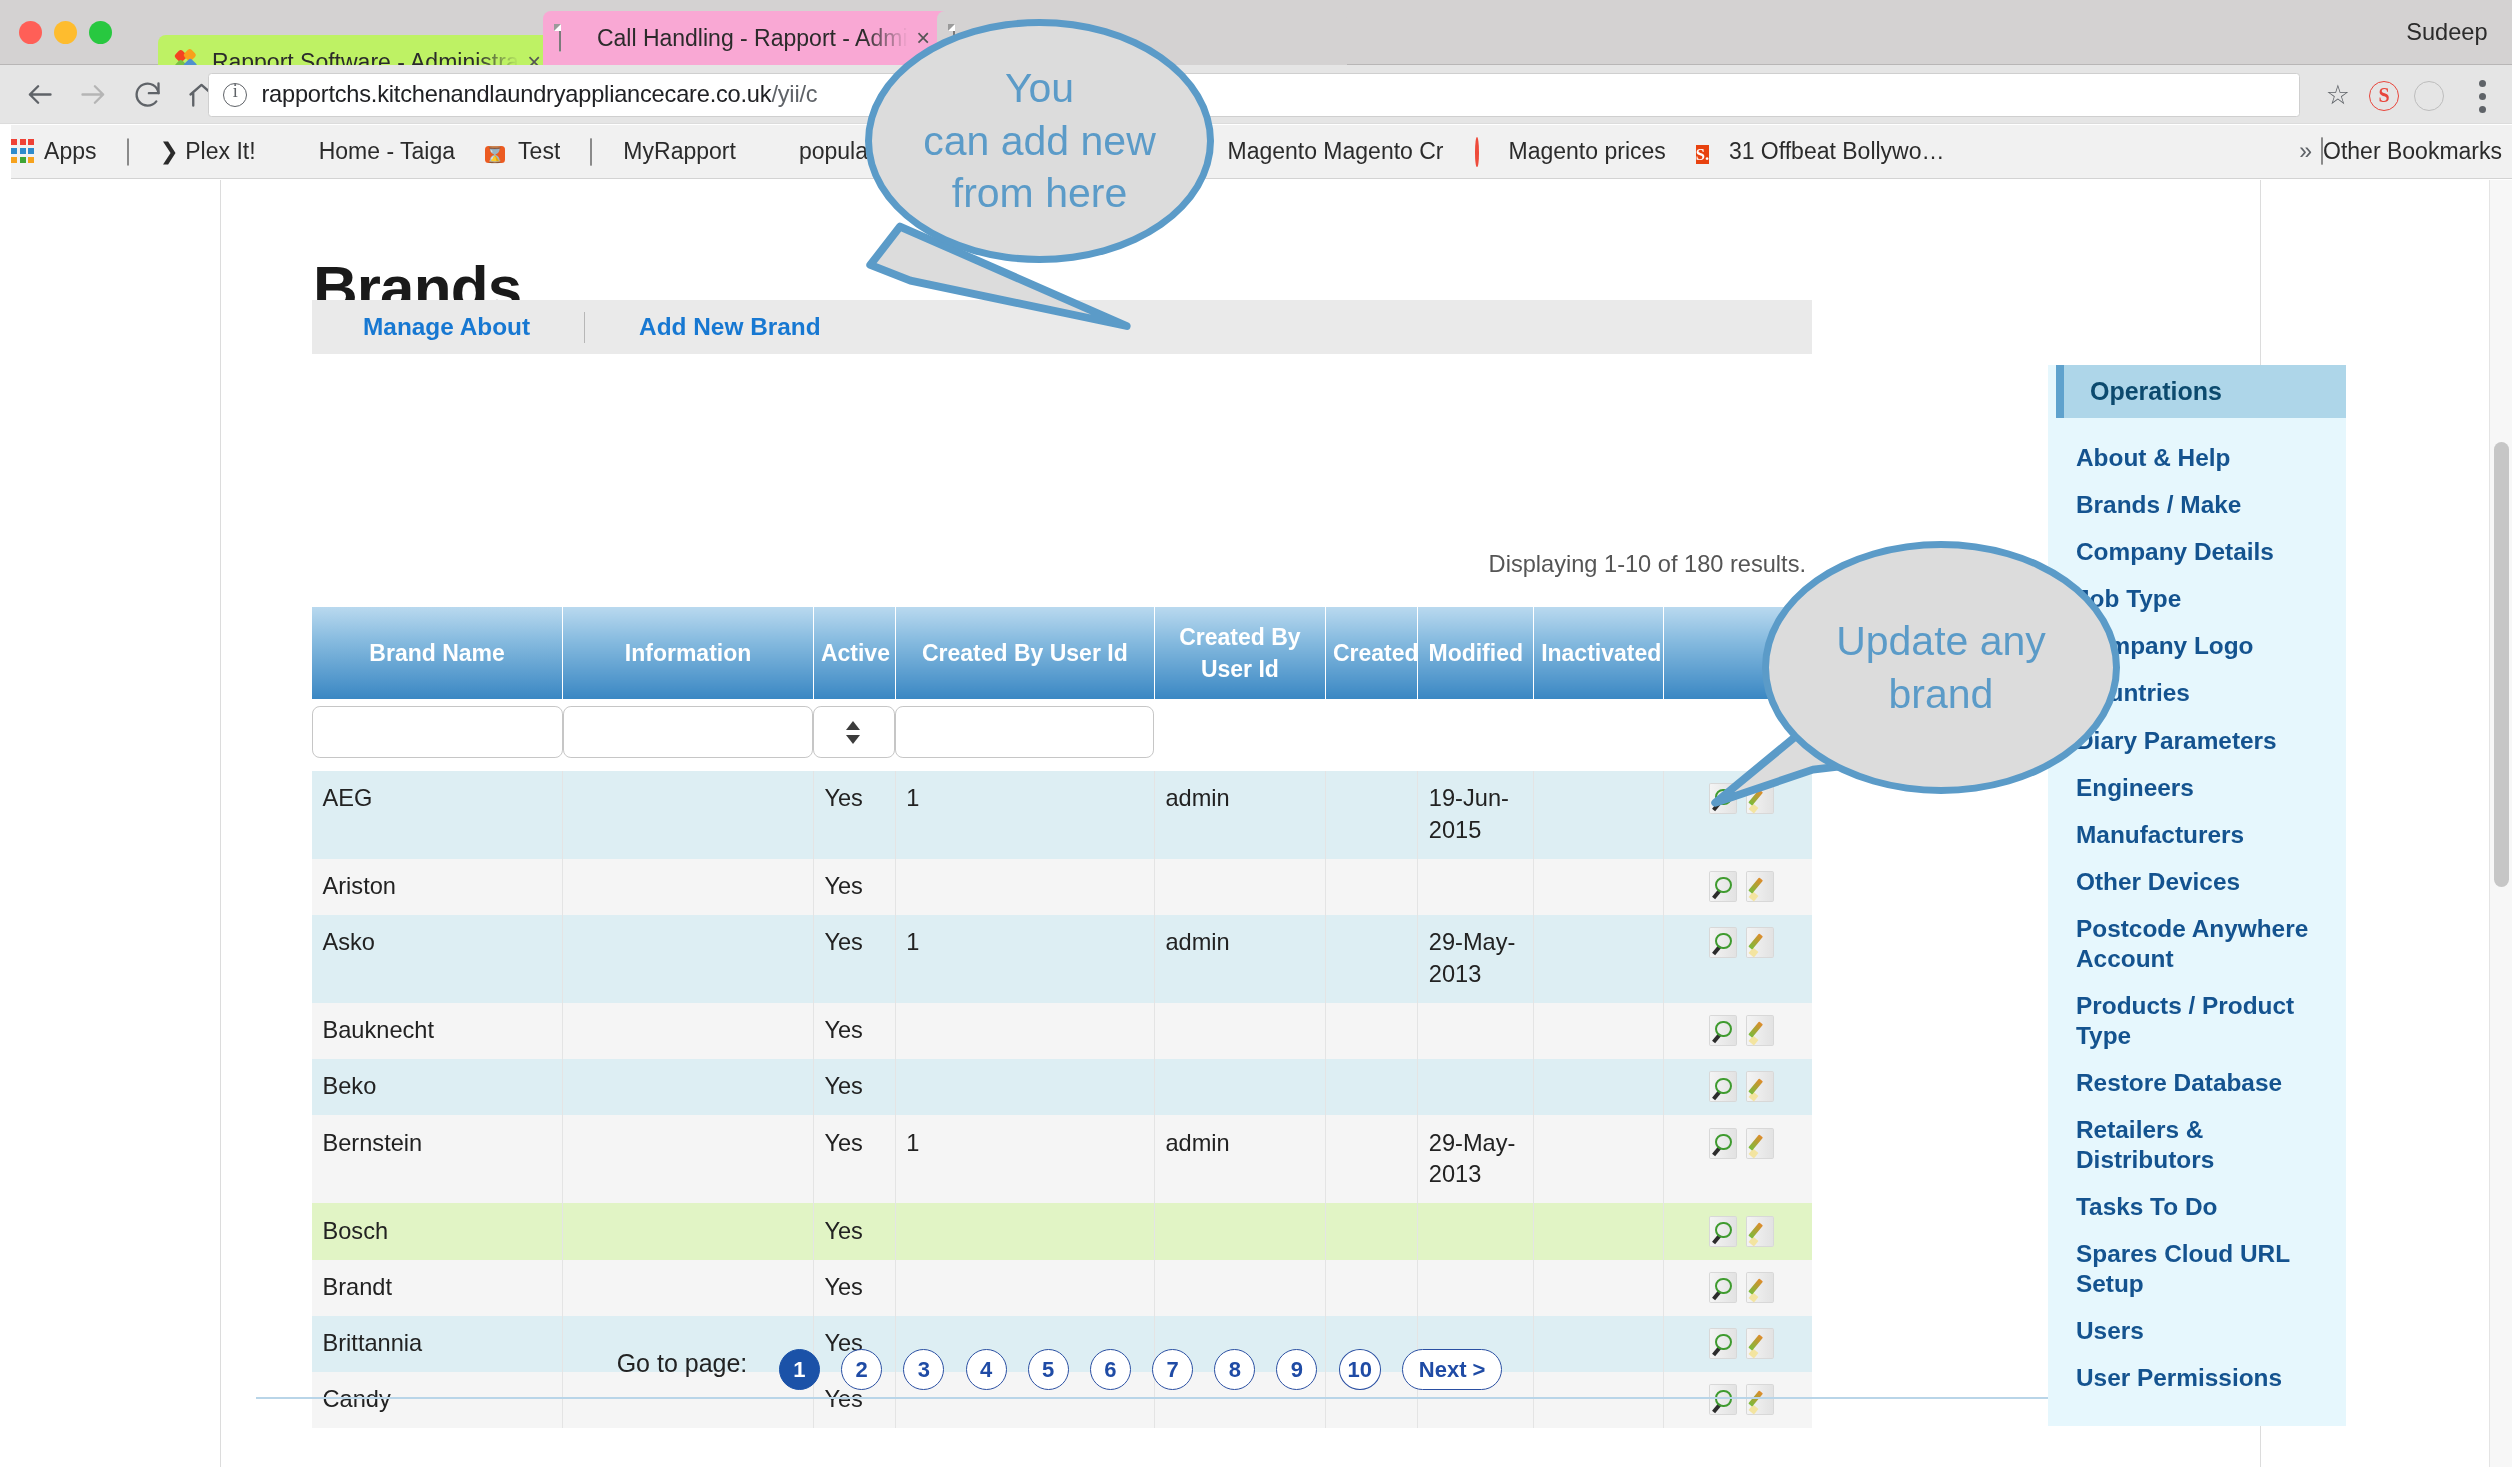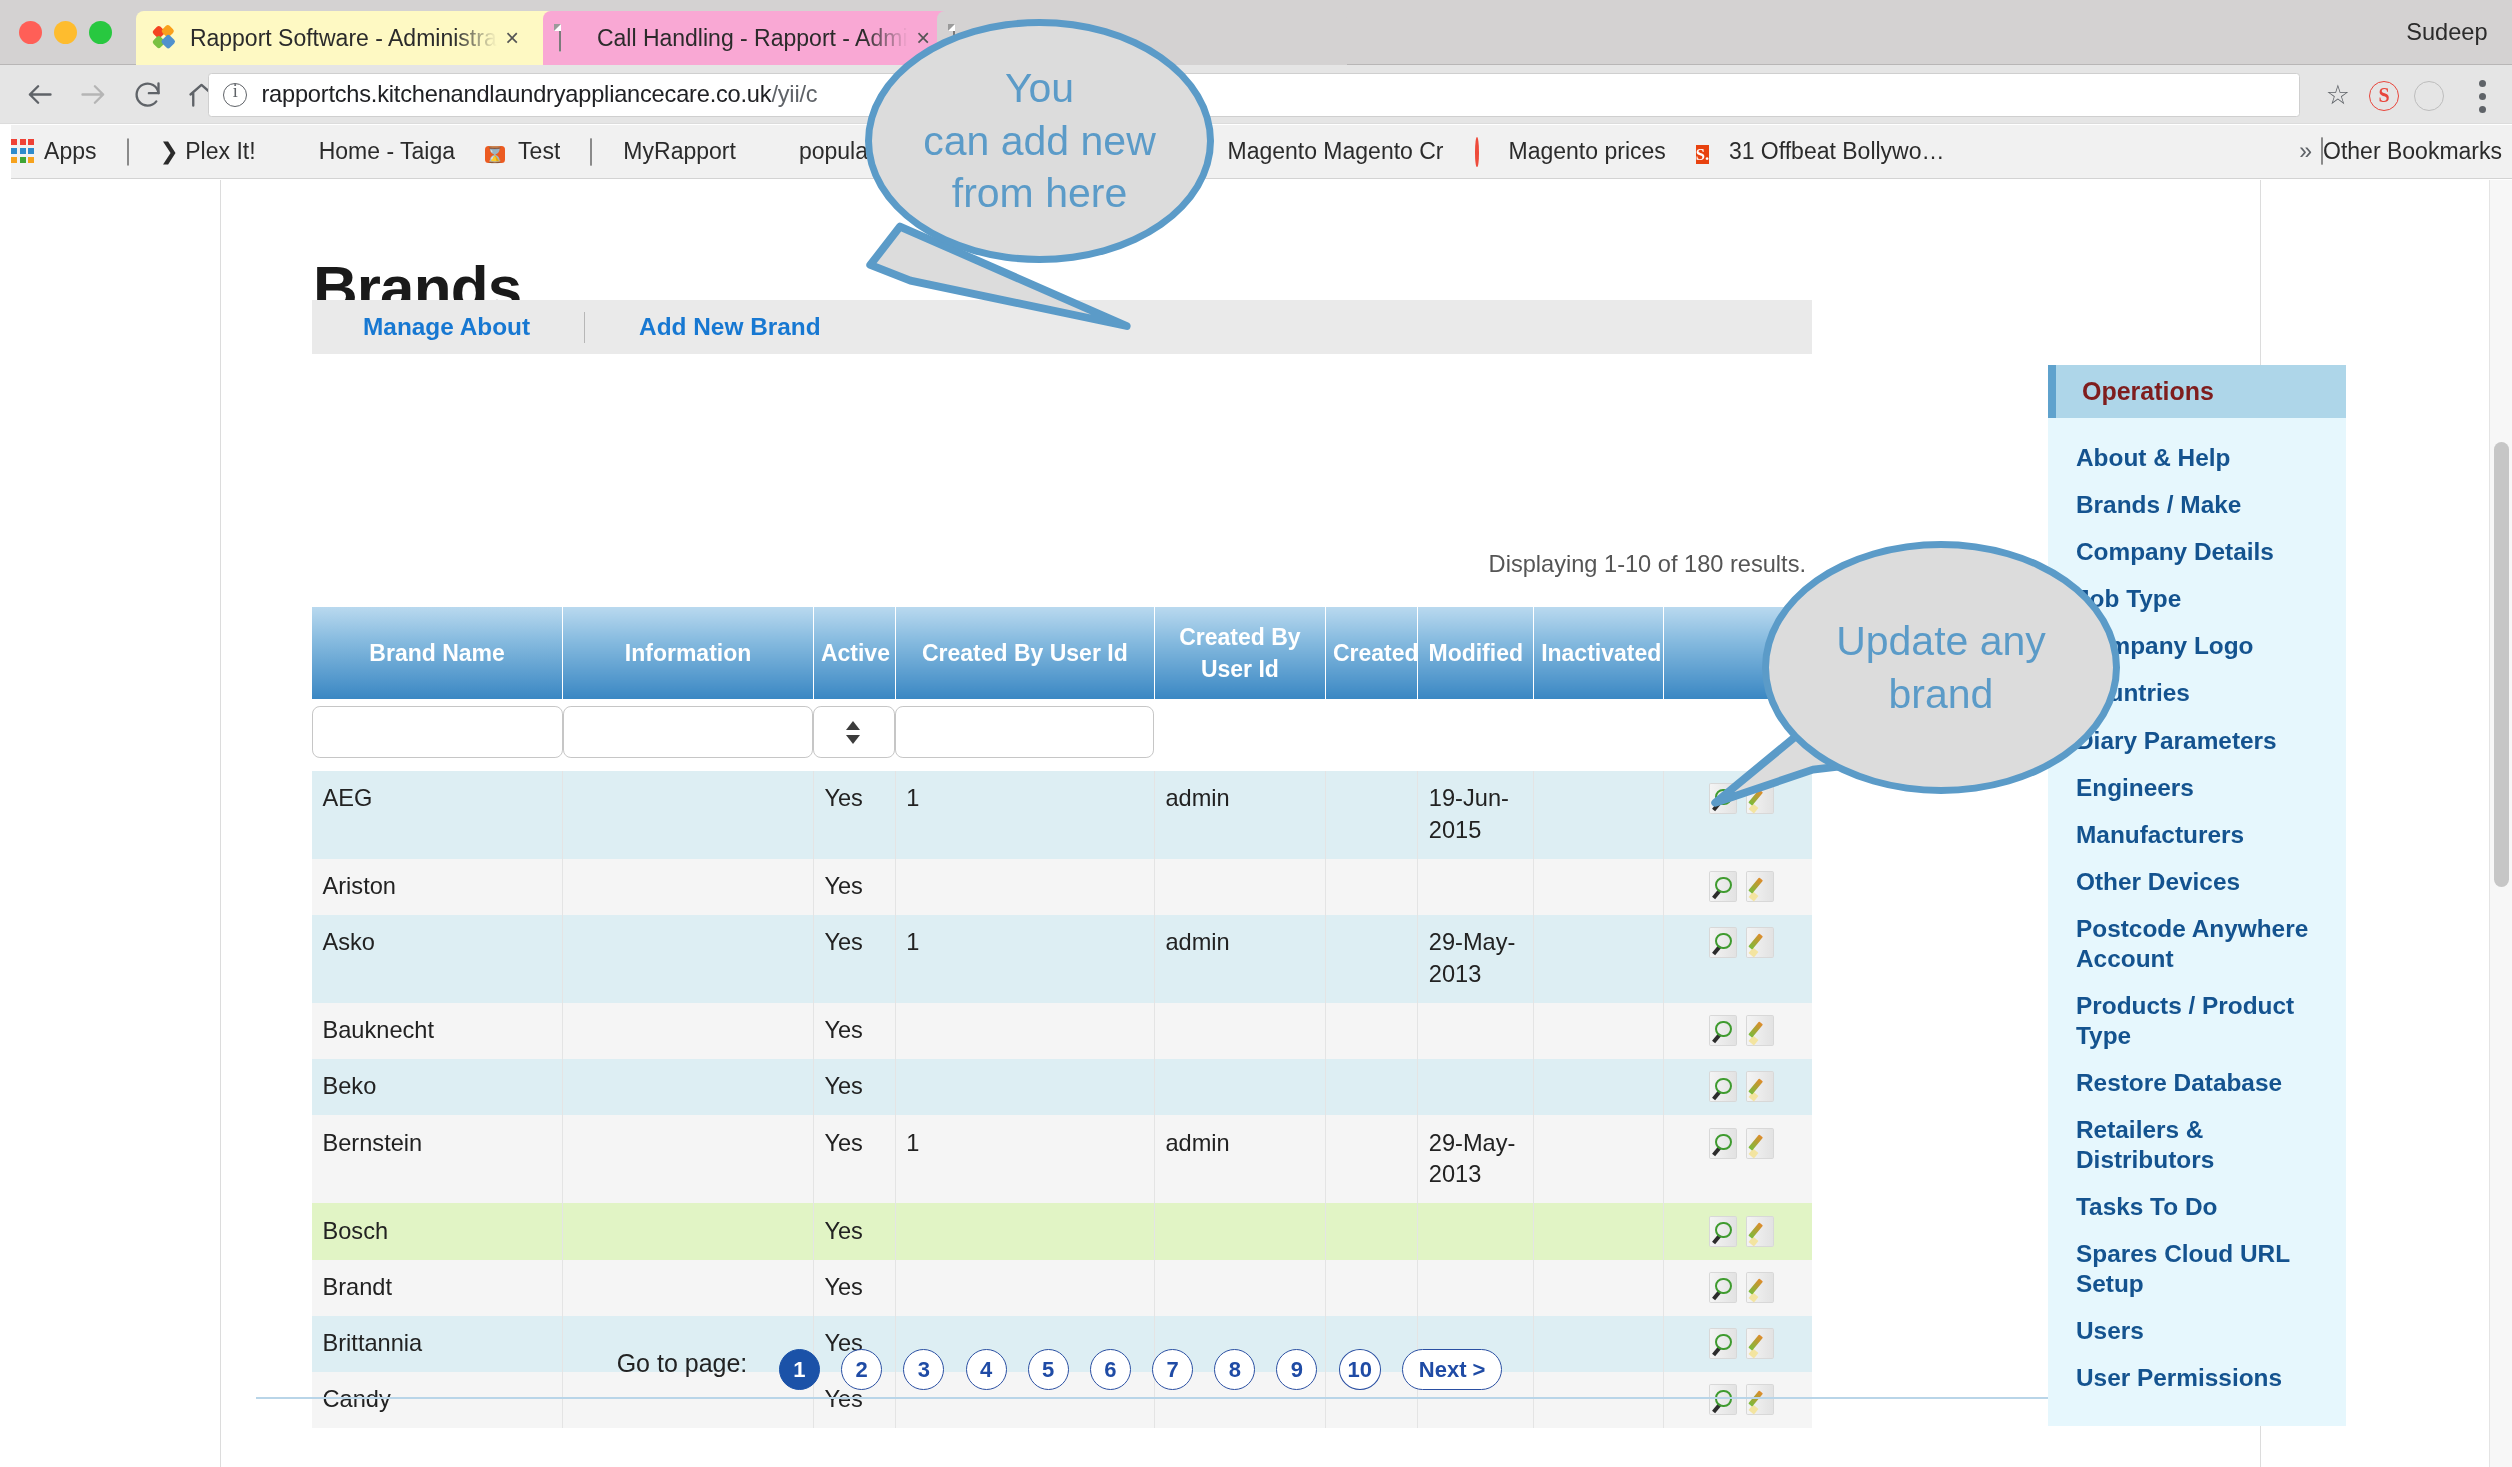--- a/index.html
+++ b/index.html
@@ -25,21 +25,21 @@
 
   .tab {
     position:absolute; top:11.3px; height:54px;
     border-top-left-radius:7.9px; border-top-right-radius:7.9px;
     display:flex; align-items:center; padding:0 8.7px 0 15.7px;
     font-size:23px; color:#2b2b2b; white-space:nowrap; overflow:hidden;
   }
   .tab .favicon { width:26px; height:26px; margin-right:12.2px; flex:0 0 auto; position:relative; }
   .tab .tab-title { max-width:327px; overflow:hidden; text-overflow:clip; display:block; }
   .tab .tab-close { margin-left:8.7px; font-size:23.6px; color:#555; flex:0 0 auto; }
-  .tab-1 { left:136px; width:420px; background:#fef9c3; }
+  .tab-1 { left:158px; width:420px; background:#bef264;margin-top:24px; }
   .tab-1 .tab-title { -webkit-mask-image:linear-gradient(to right,#000 86%,transparent 100%); mask-image:linear-gradient(to right,#000 86%,transparent 100%); }
   .tab-2 { left:543px; width:420px; background:#f9a8d4; }
   .tab-2 .tab-title { -webkit-mask-image:linear-gradient(to right,#000 86%,transparent 100%); mask-image:linear-gradient(to right,#000 86%,transparent 100%); }
   .tab-3 { left:937px; width:410px; background:#d4d2d2; }
 
   .joomla-ico { width:26px; height:26px; position:relative; }
   .joomla-ico:before{content:"";position:absolute;left:2.6px;top:1.7px;width:9.6px;height:9.6px;background:#f44321;border-radius:2.6px;transform:rotate(45deg);}
   .joomla-ico:after{content:"";position:absolute;left:11.3px;top:10.5px;width:10.5px;height:10.5px;background:#5091cd;border-radius:2.6px;transform:rotate(45deg);}
   .joomla-ico span{position:absolute;left:2.6px;top:12.2px;width:9.6px;height:9.6px;background:#7ac143;border-radius:2.6px;transform:rotate(45deg);}
   .joomla-ico em{position:absolute;left:11.3px;top:0.9px;width:9.6px;height:9.6px;background:#f9a01b;border-radius:2.6px;transform:rotate(45deg);}
@@ -176,22 +176,22 @@
 
   
   .hr-foot { position:absolute; left:35px; top:1217px; width:1970px; height:1.7px; background:#b9d5e8; }
 
   
   .side {
     position:absolute; left:1827px; top:185px; width:298px;
     background:#e6f7fd; padding-bottom:24.4px;
   }
   .side-head {
-    background:#aed6e9; color:#7f1d1d; font-size:25px; font-weight:bold;
-    padding:12.2px 0 12.2px 26px; border-left:8.7px solid #5fa2cd;
+    background:#aed6e9; color:#0c4a6e; font-size:25px; font-weight:bold;
+    padding:12.2px 0 12.2px 26px; border-left:8.7px solid #5fa2cd;margin-left:8px;
   }
   .side-list { list-style:none; margin:0; padding:15.7px 0 0 0; }
   .side-list li { padding:0 19px 0 28px; }
   .side-list li a {
     display:block; color:#14538f; font-size:24.4px; font-weight:bold;
     text-decoration:none; padding:8.7px 0; line-height:1.22;
   }
 
   
   .scrollbar { position:absolute; right:0; top:180px; width:23px; height:1288px; background:#f7f7f7; border-left:0.9px solid #e4e4e4; }

